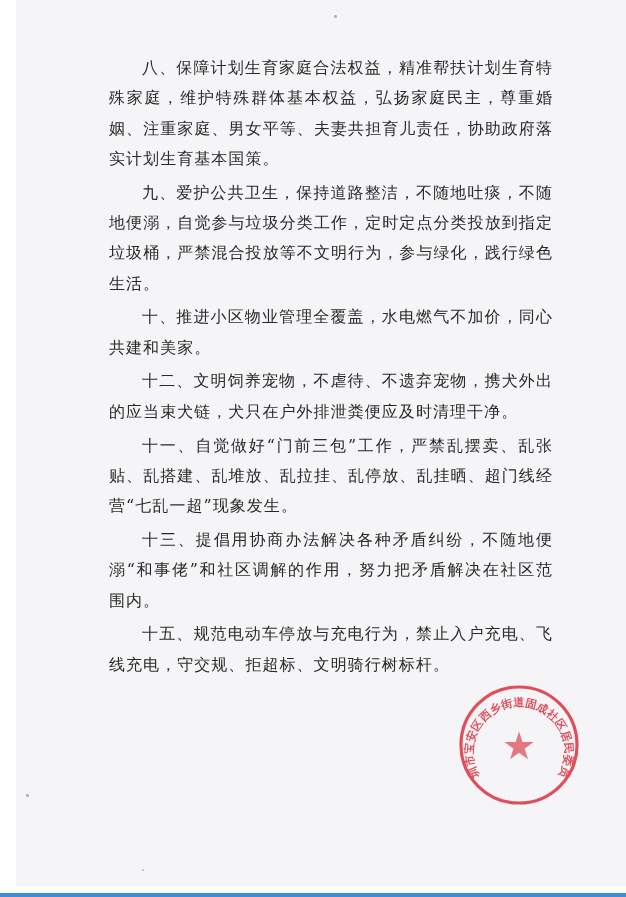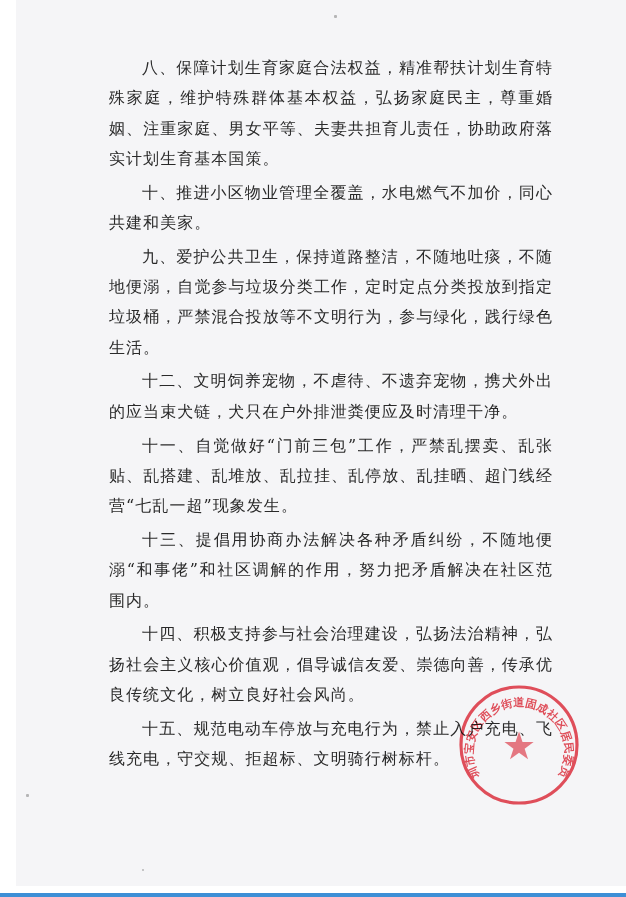--- a/index.html
+++ b/index.html
@@ -71,26 +71,25 @@
     }
   </style>
 </head>
 <body>
 
 <div class="viewer">
   <div class="page">
 
     <div class="body-text">
       <p class="para">八、保障计划生育家庭合法权益，精准帮扶计划生育特殊家庭，维护特殊群体基本权益，弘扬家庭民主，尊重婚姻、注重家庭、男女平等、夫妻共担育儿责任，协助政府落实计划生育基本国策。</p>
+      <p class="para">九、爱护公共卫生，保持道路整洁，不随地吐痰，不随地便溺，自觉参与垃圾分类工作，定时定点分类投放到指定垃圾桶，严禁混合投放等不文明行为，参与绿化，践行绿色生活。</p>
       <p class="para">十、推进小区物业管理全覆盖，水电燃气不加价，同心共建和美家。</p>
-      <p class="para">九、爱护公共卫生，保持道路整洁，不随地吐痰，不随地便溺，自觉参与垃圾分类工作，定时定点分类投放到指定垃圾桶，严禁混合投放等不文明行为，参与绿化，践行绿色生活。</p>
       <p class="para">十二、文明饲养宠物，不虐待、不遗弃宠物，携犬外出的应当束犬链，犬只在户外排泄粪便应及时清理干净。</p>
       <p class="para">十一、自觉做好“门前三包”工作，严禁乱摆卖、乱张贴、乱搭建、乱堆放、乱拉挂、乱停放、乱挂晒、超门线经营“七乱一超”现象发生。</p>
       <p class="para">十三、提倡用协商办法解决各种矛盾纠纷，不随地便溺“和事佬”和社区调解的作用，努力把矛盾解决在社区范围内。</p>
-      <p class="para">十四、积极支持参与社会治理建设，弘扬法治精神，弘扬社会主义核心价值观，倡导诚信友爱、崇德向善，传承优良传统文化，树立良好社会风尚。</p>
       <p class="para">十五、规范电动车停放与充电行为，禁止入户充电、飞线充电，守交规、拒超标、文明骑行树标杆。</p>
     </div>
 
     <svg class="seal" viewBox="0 0 124 124" xmlns="http://www.w3.org/2000/svg">
       <defs>
         <path id="sealArc" d="M 20 88 A 46 46 0 1 1 104 88"></path>
       </defs>
       <circle cx="62" cy="62" r="58" fill="none" stroke="#e63946" stroke-width="3.2"></circle>
       <text font-family="DejaVu Serif, serif" font-size="11.2" fill="#e63946" font-weight="bold" letter-spacing="0.2">
         <textPath href="#sealArc" startOffset="50%" text-anchor="middle">深圳市宝安区西乡街道固成社区居民委员会</textPath>

